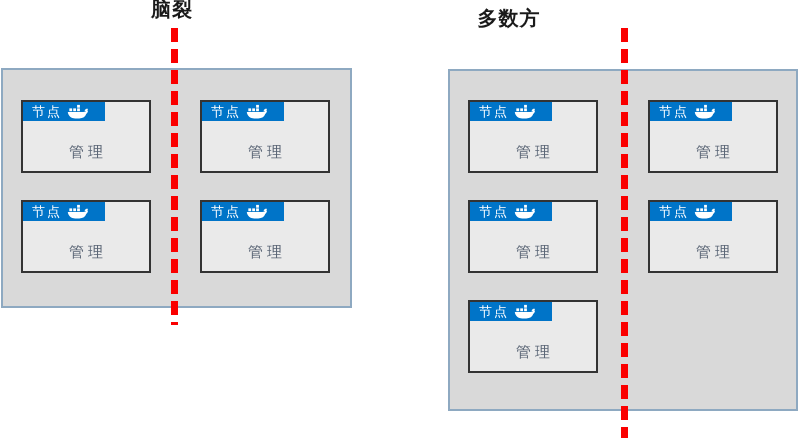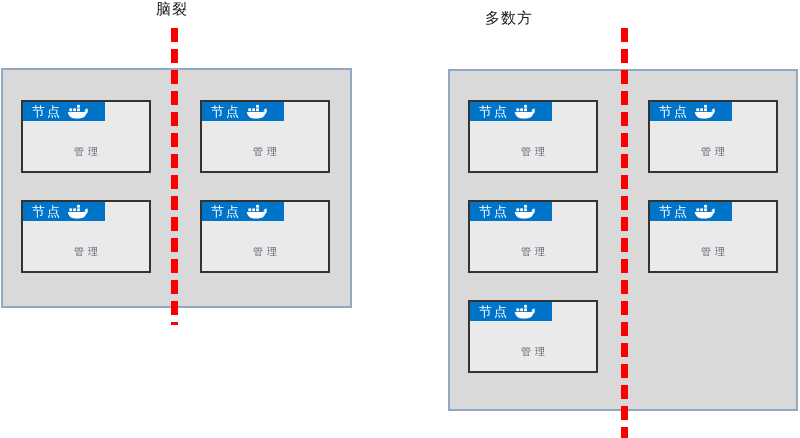--- a/index.html
+++ b/index.html
@@ -6,26 +6,27 @@
   .canvas {
     position:relative;
     width:800px; height:438px;
     background:var(--page-bg,#ffffff);
     font-family:"DejaVu Sans", sans-serif;
     overflow:hidden;
   }
   .panel-title {
     position:absolute;
     transform:translateX(-50%);
-    font-size:15px;
+    font-size:20px;
     line-height:17px;
     color:var(--title-text,#1a1a1a);
     white-space:nowrap;
     letter-spacing:1px;
     z-index:3;
+    font-weight:bold;
   }
   .cluster-container {
     position:absolute;
     background:var(--container-fill,#d9d9d9);
     border:2px solid var(--container-border,#8ea9c1);
     box-sizing:border-box;
     z-index:1;
   }
   .divider {
     position:absolute;
@@ -70,21 +71,21 @@
     color:var(--node-header-text,#ffffff);
   }
   .node-body {
     position:absolute;
     left:0; right:0; bottom:0;
     display:flex;
     align-items:center;
     justify-content:center;
     padding-top:12px;
     box-sizing:border-box;
-    font-size:10px;
+    font-size:15px;
     letter-spacing:4px;
     text-indent:4px;
     color:var(--node-body-text,#5a6575);
     text-align:center;
   }
 </style>
 </head>
 <body>
 
 <div id="canvas" class="canvas">

